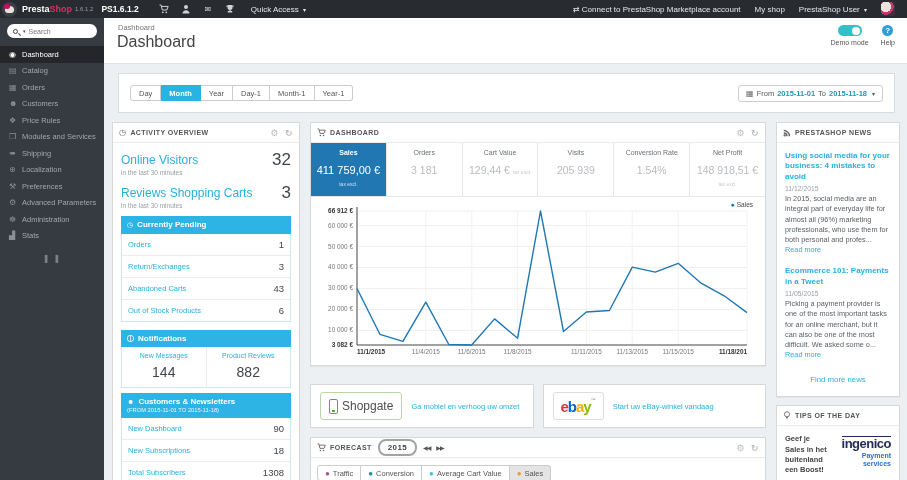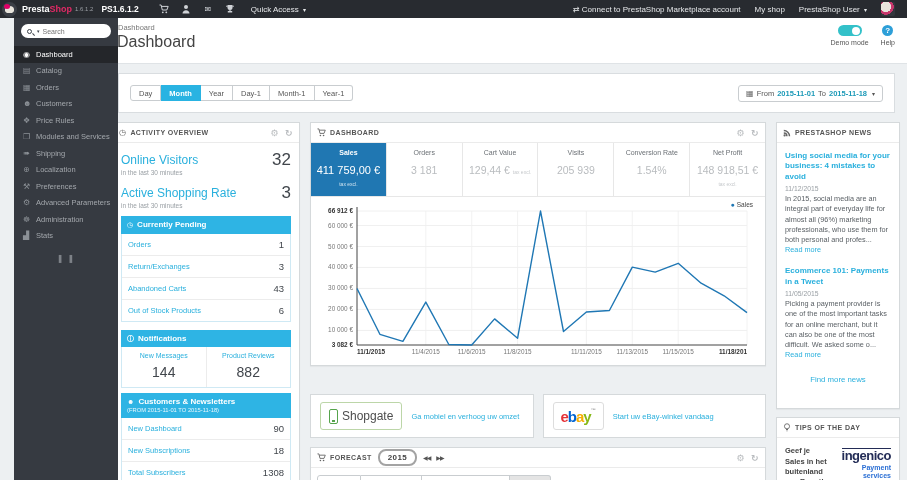--- a/index.html
+++ b/index.html
@@ -15,21 +15,21 @@
   .brand-ver{font-size:6px;color:#9b9fa5;margin:0 8px 0 3px}
   .ps-ver{font-size:8.5px;font-weight:bold;color:#fff;margin-right:14px}
   .tb-ic{width:22px;text-align:center;cursor:pointer;color:#cfd2d6}
   .tb-ic svg{vertical-align:middle}
   .quick{margin-left:10px;cursor:pointer;color:#e6e8ea}
   .tb-right{margin-left:auto;display:flex;align-items:center;gap:14px;padding-right:12px}
   .tb-link{cursor:pointer;color:#e6e8ea}
   .avatar{width:14px;height:14px;border-radius:2px;background:radial-gradient(circle at 35% 35%,#e8e4dc 0 40%,#c6366b 41% 60%,#33373d 61%);flex:none;cursor:pointer}
   .caret{font-size:6px;margin-left:2px}
   
-  .sidebar{position:absolute;top:18px;left:14px;width:104px;height:462px;background:#363a41;z-index:20}
+  .sidebar{position:absolute;top:18px;left:0;width:104px;height:462px;background:#363a41;z-index:20}
   .search-wrap{margin:6px 7px 8px 7px;height:14px;background:#fff;border-radius:8px;display:flex;align-items:center;padding:0 6px;gap:3px}
   .mag{width:5px;height:5px;border:1.2px solid #3e444c;border-radius:50%;position:relative;flex:none}
   .mag:after{content:"";position:absolute;left:4px;top:4px;width:3px;height:1.2px;background:#3e444c;transform:rotate(45deg)}
   .search-wrap .caret{color:#3e444c;font-size:5px}
   .search-wrap input{border:none;outline:none;width:58px;font-size:7px;color:#444;background:transparent}
   .nav-item{display:flex;align-items:center;height:16.5px;padding-left:9px;color:#a3a7ac;font-size:7.5px;cursor:pointer}
   .nav-item .nico{width:13px;font-size:8px;color:#8b9096;flex:none}
   .nav-item.active{background:#24262a;color:#fff}
   .nav-item.active .nico{color:#fff}
   .collapse{height:20px;display:flex;align-items:center;justify-content:center;color:#7d8187;font-size:8px;letter-spacing:1px;cursor:pointer;margin-top:4px}
@@ -90,41 +90,41 @@
   .kpi .kval{font-size:10.5px;color:#b9bcbf}
   .kpi .ksuf{font-size:5px;color:#c6c9cc}
   .kpi.active{background:#2077b2}
   .kpi.active .klab{color:#fff;font-weight:bold}
   .kpi.active .kval{color:#fff;font-size:11px}
   .kpi.active .ksuf{color:#cfe3f0}
   .chart-wrap{position:relative;padding:2px 6px 4px 2px}
   .legend{position:absolute;right:12px;top:4px;font-size:6.5px;color:#444;z-index:2}
   .legend .ldot{font-size:7px;margin-right:2px}
   
-  .adrow{display:flex;gap:9px;margin-top:28px}
+  .adrow{display:flex;gap:9px;margin-top:18px}
   .ad{flex:1;height:44px;background:#fff;border:1px solid #d5d9db;display:flex;align-items:center;gap:9px;padding:0 9px}
   .sg-logo{border:1px solid #bcd6a8;border-radius:3px;height:28px;display:flex;align-items:center;padding:0 8px;gap:4px;flex:none}
   .sg-phone{width:9px;height:15px;border:1.4px solid #56a44c;border-radius:2px;position:relative}
   .sg-phone:after{content:"";position:absolute;left:2px;bottom:1px;width:2.5px;height:1.5px;background:#56a44c}
   .sg-text{font-size:12px;color:#4d4d4d;font-weight:400}
   .eb-logo{border:1px solid #ddd;border-radius:3px;height:28px;display:flex;align-items:center;padding:0 7px;flex:none;font-weight:bold;font-size:15px;letter-spacing:-1px}
   .eb-tm{font-size:5px;color:#999;align-self:flex-start;margin-top:4px;letter-spacing:0}
   .ad-link{font-size:7.5px;color:#2ab0dd;cursor:pointer}
   
   .forecast{margin-top:9px}
   .year-pill{border:2px solid #a3a3a3;border-radius:8px;padding:2px 8px;font-size:8px;font-weight:bold;color:#444;margin:0 6px}
   .arr{font-size:6px;color:#555;cursor:pointer;letter-spacing:-1px;margin-right:6px}
   .fc-legend{display:flex;padding:7px 6px}
   .pill{display:flex;align-items:center;gap:3px;height:16px;padding:0 7px;border:1px solid #c9cdd0;border-left:none;background:#fff;font-size:7.5px;color:#555;cursor:pointer}
   .pill:first-child{border-left:1px solid #c9cdd0;border-radius:3px 0 0 3px}
   .pill:last-child{border-radius:0 3px 3px 0}
   .pill.active{background:#e4e4e4}
   .pdot{font-size:8px}
   
-  .news-body{padding:8px 8px 18px}
+  .news-body{padding:8px 8px 6px}
   .art{margin-bottom:11px}
   .art-title{font-size:8px;font-weight:bold;color:#2ab0dd;line-height:1.3;cursor:pointer}
   .art-date{font-size:6.8px;color:#9aa0a5;margin:3px 0 2px}
   .art-text{font-size:7.3px;color:#595f64;line-height:1.4}
   .readmore{color:#2ab0dd;cursor:pointer}
   .findmore{text-align:center;font-size:7.8px;color:#2ab0dd;padding:4px 0 6px;cursor:pointer}
   
   .tips{margin-top:8px}
   .tips-body{padding:8px}
   .tips-top{display:flex;gap:5px;margin-bottom:6px}
@@ -268,21 +268,21 @@
             <span class="ph-ic">◷</span>
             <span>ACTIVITY OVERVIEW</span>
             <span class="ph-ctrl">
                 <span>⚙</span>
                 <span>↻</span>
               </span>
           </div>
           <div class="act-body">
             <div><span class="big-link">Online Visitors</span><span class="big-num">32</span></div>
             <div class="sub">in the last 30 minutes</div>
-            <div><span class="big-link">Active Shopping Rate</span><span class="big-num">3</span></div>
+            <div><span class="big-link">Reviews Shopping Carts</span><span class="big-num">3</span></div>
             <div class="sub">in the last 30 minutes</div>
 
             <div class="bluehead"><span class="bh-ic">◷</span><span>Currently Pending</span></div>
             <div class="rowtable">
               <div class="rrow">
                   <span class="rlab">Orders</span>
                   <span class="rval">1</span>
                 </div>
               <div class="rrow">
                   <span class="rlab">Return/Exchanges</span>

